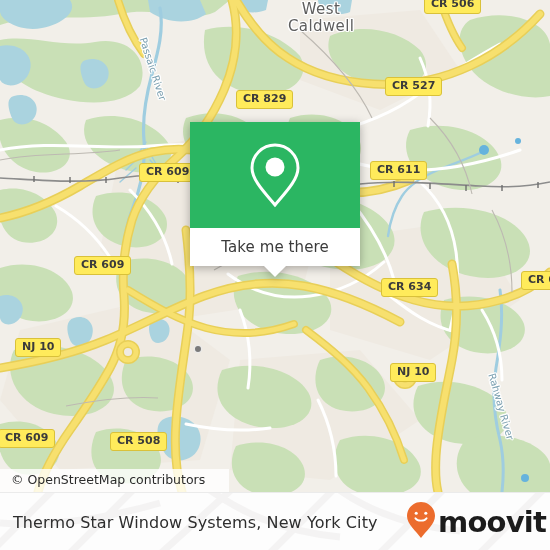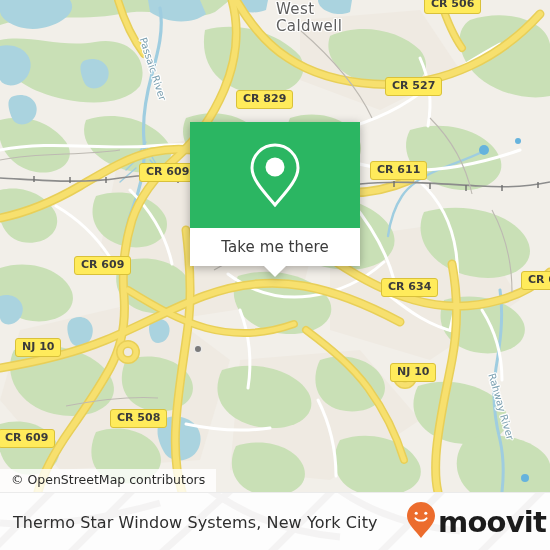--- a/index.html
+++ b/index.html
@@ -52,21 +52,21 @@
        1.4px 0 0 rgba(255,255,255,.9), -1.4px 0 0 rgba(255,255,255,.9),
        0 1.4px 0 rgba(255,255,255,.9), 0 -1.4px 0 rgba(255,255,255,.9),
        1px 1px 0 rgba(255,255,255,.9), -1px -1px 0 rgba(255,255,255,.9),
        1px -1px 0 rgba(255,255,255,.9), -1px 1px 0 rgba(255,255,255,.9);
   }
   .lbl-city {
     font-size: 15px;
     letter-spacing: .4px;
     color: #5e5e5e;
   }
-  .lbl-city.two-line { line-height: 17px; white-space: normal; }
+  .lbl-city.two-line { line-height: 17px; text-align: center; white-space: normal; margin-left: 12px; }
   .lbl-water {
     font-size: 10px;
     color: #7a9fb0;
     font-style: normal;
   }
 
   .place-dot {
     position: absolute;
     width: 6px; height: 6px;
     border-radius: 50%;
@@ -131,21 +131,21 @@
     border-right: 11px solid transparent;
     border-top: 11px solid #ffffff;
   }
 
   
   .attribution {
     position: absolute;
     left: 0;
     bottom: 0;
     background: rgba(255,255,255,.80);
-    padding: 3px 11px 4px 11px;
+    padding: 3px 24px 4px 11px;
     font-family: "DejaVu Sans", sans-serif;
     font-size: 12.5px;
     color: #2b2b2b;
     line-height: 16px;
     white-space: nowrap;
   }
 
   
   .footer {
     position: absolute;
@@ -372,21 +372,21 @@
     <div class="shield" style="left:236px; top:90px;">CR 829</div>
     <div class="shield" style="left:385px; top:77px;">CR 527</div>
     <div class="shield" style="left:139px; top:163px;">CR 609</div>
     <div class="shield" style="left:370px; top:161px;">CR 611</div>
     <div class="shield" style="left:74px; top:256px;">CR 609</div>
     <div class="shield" style="left:381px; top:278px;">CR 634</div>
     <div class="shield" style="left:521px; top:271px;">CR 63</div>
     <div class="shield" style="left:15px; top:338px;">NJ 10</div>
     <div class="shield" style="left:390px; top:363px;">NJ 10</div>
     <div class="shield" style="left:-2px; top:429px;">CR 609</div>
-    <div class="shield" style="left:110px; top:409px;">CR 508</div>
+    <div class="shield" style="left:110px; top:432px;">CR 508</div>
 
     <div class="card">
       <div class="card-head">
         <span>
           <svg width="56" height="68" viewBox="0 0 56 68" xmlns="http://www.w3.org/2000/svg">
             <path d="M28 4 C15.3 4 5 14.3 5 27 C5 39 18 52 28 64 C38 52 51 39 51 27 C51 14.3 40.7 4 28 4 Z" fill="none" stroke="#ffffff" stroke-width="3"></path>
             <circle cx="28" cy="26" r="9.5" fill="#ffffff"></circle>
           </svg>
         </span>
       </div>

